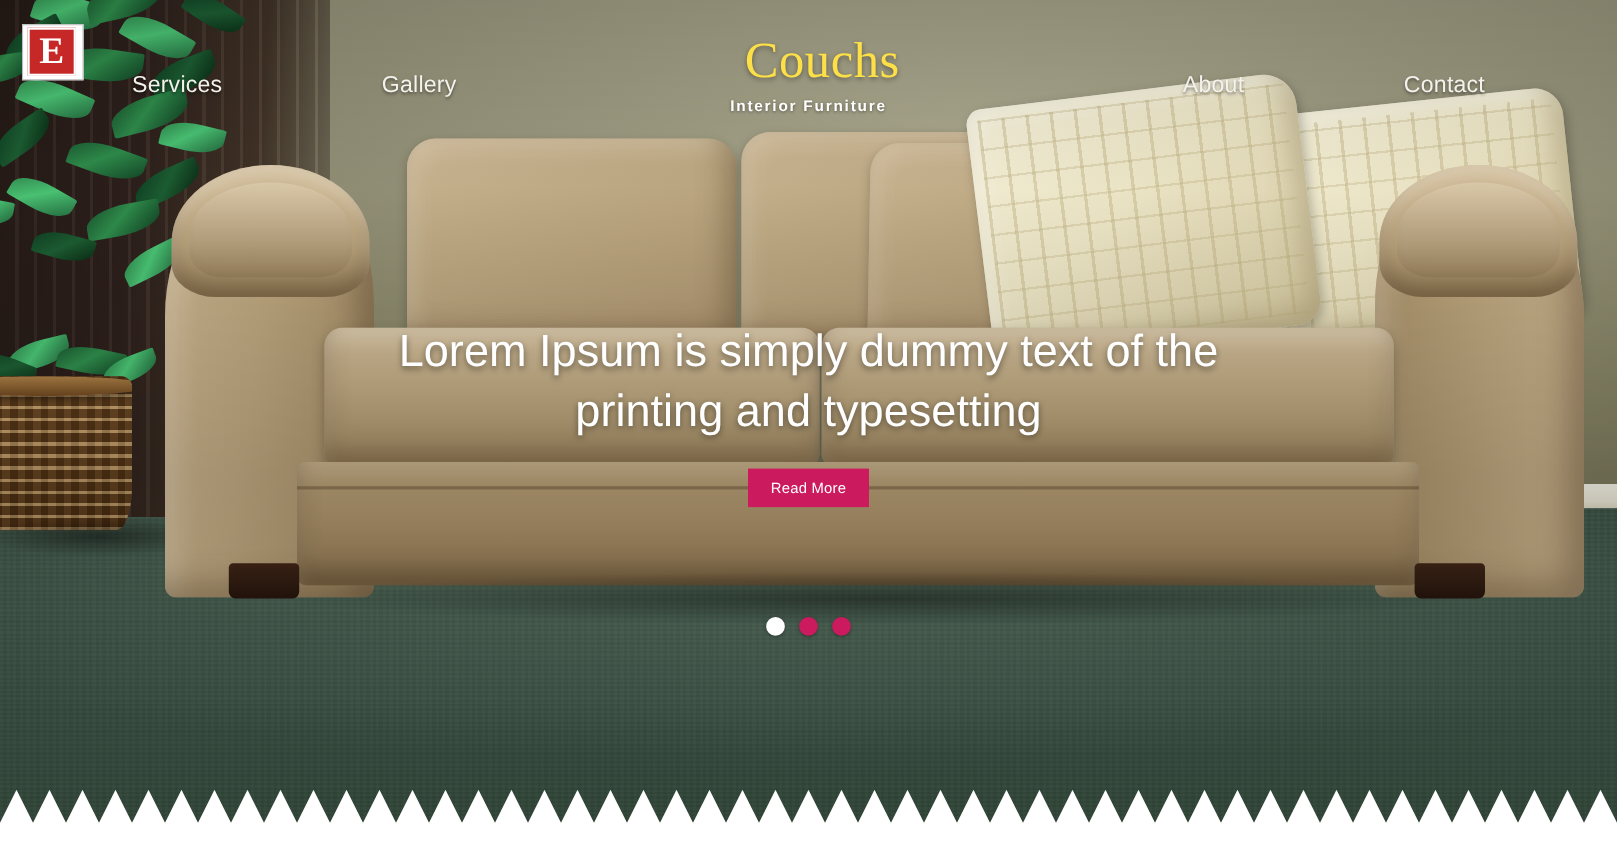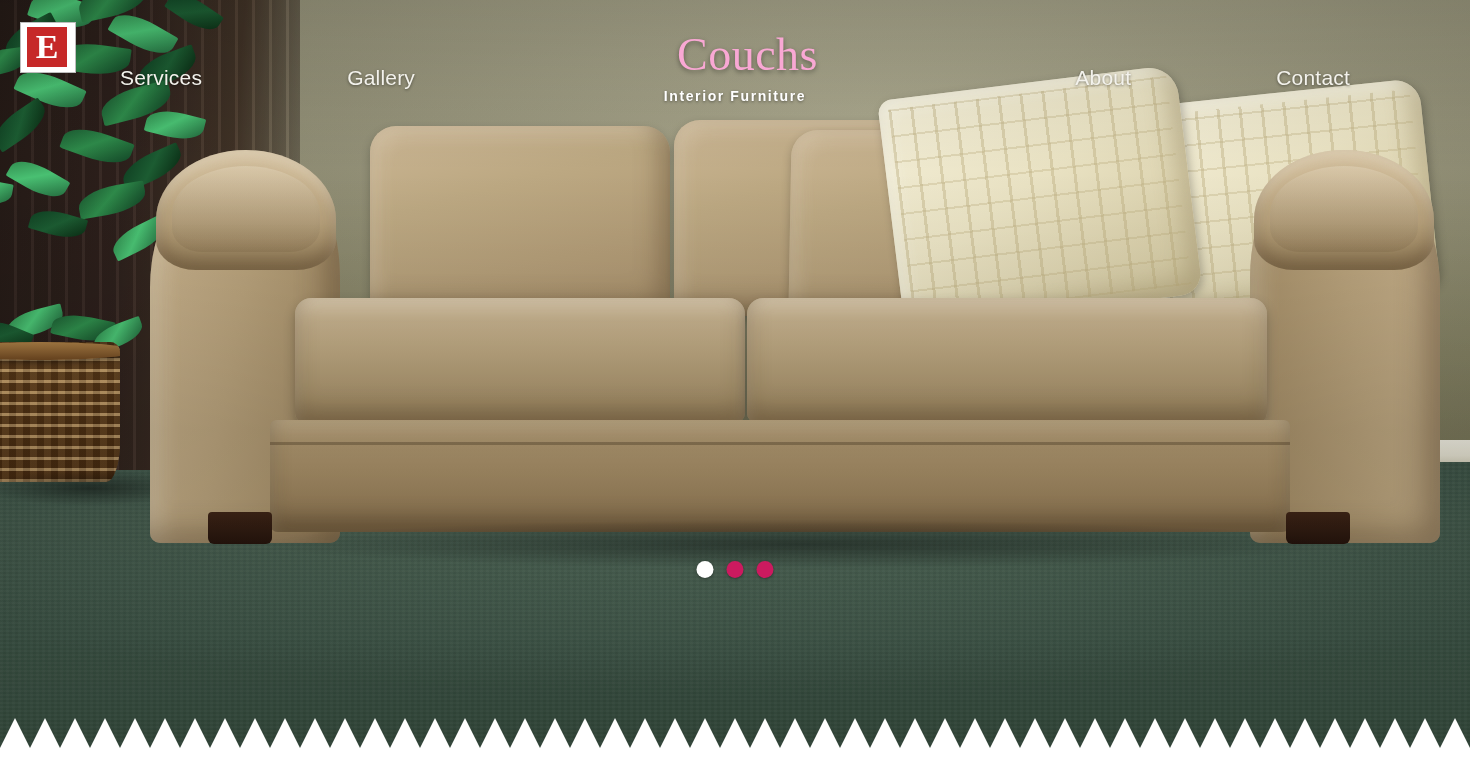--- a/index.html
+++ b/index.html
@@ -236,21 +236,21 @@
   .nav-left{ padding-top:0; }
 
   .brand{
     position:absolute; left:50%; top:16px; transform:translateX(-50%);
     text-align:center; z-index:31;
   }
   .brand-title{
     font-family:"Liberation Serif", serif;
     font-size:46px;
     line-height:1;
-    color:#f9a8d4;
+    color:#fde047;
     letter-spacing:.5px;
     text-shadow:0 2px 5px rgba(0,0,0,.40);
     margin-left:25px;
   }
   .brand-sub{
     margin-top:10px;
     font-size:14px;
     font-weight:bold;
     color:#ffffff;
     letter-spacing:1.6px;
@@ -406,20 +406,24 @@
         <a class="nav-link">Contact</a>
       </div>
     </div>
 
     <div class="brand">
       <div class="brand-title">Couchs</div>
       <div class="brand-sub">Interior Furniture</div>
     </div>
   </div>
 
+  <div class="hero-copy">
+    <div class="hero-title">Lorem Ipsum is simply dummy text of the printing and typesetting</div>
+    <button class="hero-btn">Read More</button>
+  </div>
 
   <div class="dots">
     <span class="dot active"></span>
     <span class="dot"></span>
     <span class="dot"></span>
   </div>
 
   <svg class="zigzag" viewBox="0 0 1470 62" preserveAspectRatio="none">
     <polygon id="zigzag-poly" fill="#ffffff" points="0,62 0.0,30 15.0,0 30.0,30 45.0,0 60.0,30 75.0,0 90.0,30 105.0,0 120.0,30 135.0,0 150.0,30 165.0,0 180.0,30 195.0,0 210.0,30 225.0,0 240.0,30 255.0,0 270.0,30 285.0,0 300.0,30 315.0,0 330.0,30 345.0,0 360.0,30 375.0,0 390.0,30 405.0,0 420.0,30 435.0,0 450.0,30 465.0,0 480.0,30 495.0,0 510.0,30 525.0,0 540.0,30 555.0,0 570.0,30 585.0,0 600.0,30 615.0,0 630.0,30 645.0,0 660.0,30 675.0,0 690.0,30 705.0,0 720.0,30 735.0,0 750.0,30 765.0,0 780.0,30 795.0,0 810.0,30 825.0,0 840.0,30 855.0,0 870.0,30 885.0,0 900.0,30 915.0,0 930.0,30 945.0,0 960.0,30 975.0,0 990.0,30 1005.0,0 1020.0,30 1035.0,0 1050.0,30 1065.0,0 1080.0,30 1095.0,0 1110.0,30 1125.0,0 1140.0,30 1155.0,0 1170.0,30 1185.0,0 1200.0,30 1215.0,0 1230.0,30 1245.0,0 1260.0,30 1275.0,0 1290.0,30 1305.0,0 1320.0,30 1335.0,0 1350.0,30 1365.0,0 1380.0,30 1395.0,0 1410.0,30 1425.0,0 1440.0,30 1455.0,0 1470,30 1470,62"></polygon>
   </svg>

